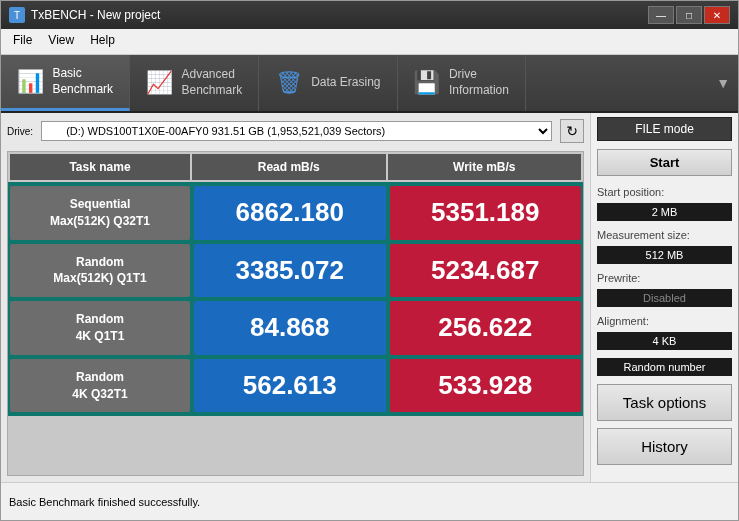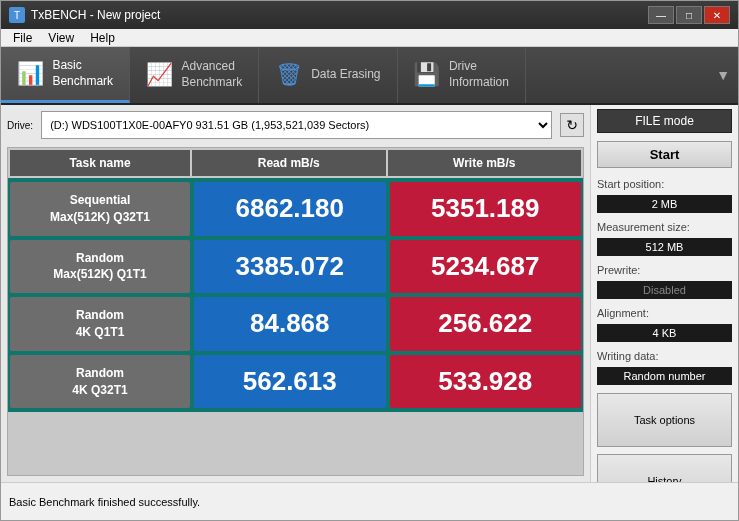--- a/index.html
+++ b/index.html
@@ -62,24 +62,24 @@
       font-size: 10px;
       cursor: pointer;
       display: flex;
       align-items: center;
       justify-content: center;
     }
     .title-btn.close { background: #c42b1c; }
     .menu-bar {
       background: #f0f0f0;
       display: flex;
-      align-items: center;
+      align-items: flex-start;
       padding: 2px 4px;
       border-bottom: 1px solid #ccc;
-      height: 18px;
+      height: 26px;
       flex-shrink: 0;
     }
     .menu-item {
       padding: 2px 8px;
       font-size: 12px;
       cursor: pointer;
       color: #000;
     }
     .toolbar {
       background: linear-gradient(to bottom, #4a4a4a, #3a3a3a);
@@ -139,24 +139,24 @@
       align-items: center;
       gap: 8px;
       margin-bottom: 8px;
     }
     .drive-label {
       font-size: 10px;
       color: #000;
     }
     .drive-select {
       flex: 1;
-      height: 28px;
+      height: 20px;
       background: #fff;
       border: 1px solid #999;
-      padding: 0 4px;
+      padding: 0 20px;
       font-size: 11px;
       color: #000;
     }
     .drive-refresh-btn {
       width: 24px;
       height: 24px;
       background: #e0e0e0;
       border: 1px solid #999;
       display: flex;
       align-items: center;
@@ -276,22 +276,22 @@
       font-size: 11px;
       text-align: center;
       margin-bottom: 4px;
       width: 100%;
     }
     .param-value.disabled { background: #1a1a1a; color: #888; }
     .action-btn {
       background: linear-gradient(to bottom, #e8e8e8, #d0d0d0);
       color: #000;
       border: 1px solid #999;
-      padding: 20px 8px;
-      font-size: 11px;
+      padding: 9px 8px;
+      font-size: 15px;
       text-align: center;
       cursor: pointer;
       width: 100%;
       margin-bottom: 3px;
     }
     .status-bar {
       background: #f0f0f0;
       border-top: 1px solid #ccc;
       padding: 3px 8px;
       font-size: 11px;
@@ -395,21 +395,20 @@
 
       <div class="param-label">Measurement size:</div>
       <div class="param-value">512 MB</div>
 
       <div class="param-label">Prewrite:</div>
       <div class="param-value disabled">Disabled</div>
 
       <div class="param-label">Alignment:</div>
       <div class="param-value">4 KB</div>
 
-      <div class="param-label">Writing data:</div>
       <div class="param-value">Random number</div>
 
       <div class="action-btn">Task options</div>
       <div class="action-btn">History</div>
     </div>
   </div>
 
   <div class="status-bar">
     <span>Basic Benchmark finished successfully.</span>
   </div>

